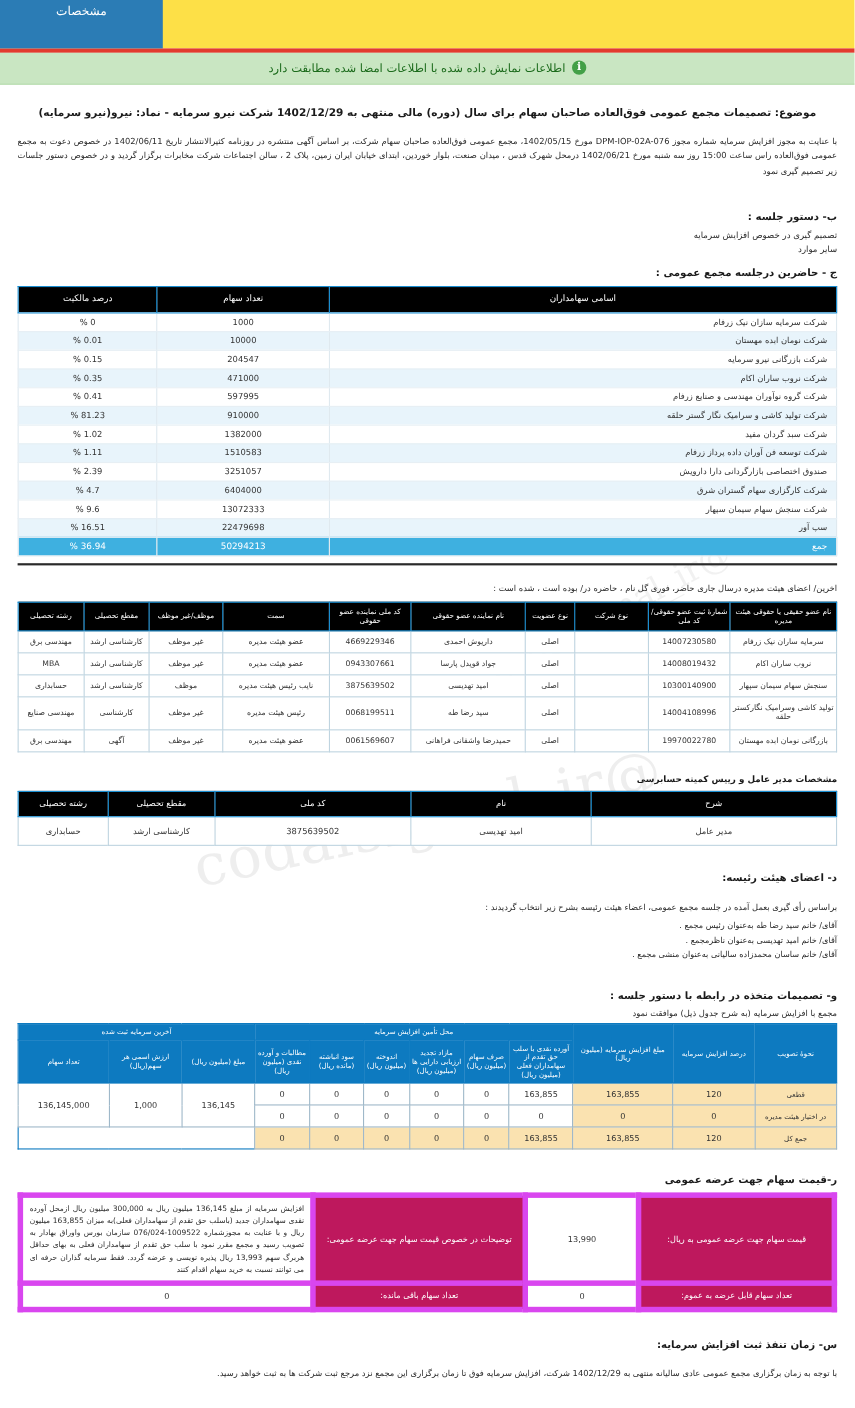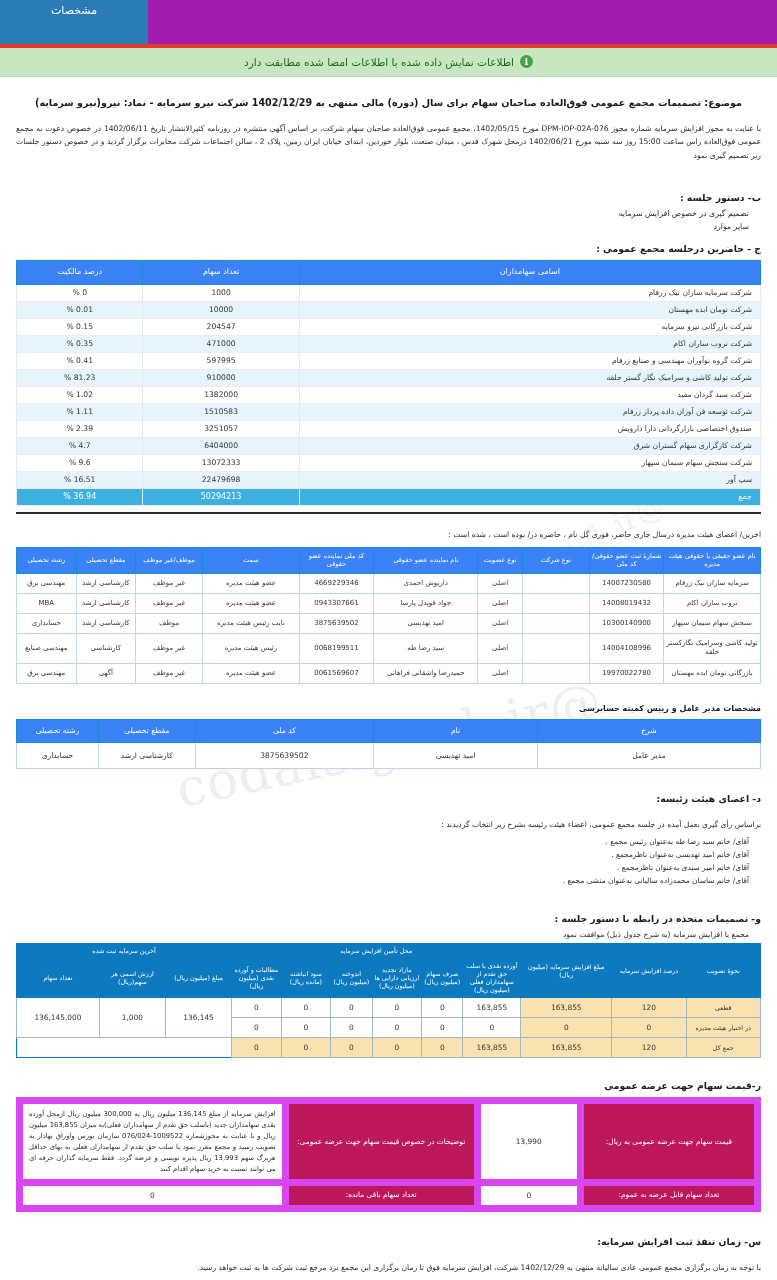--- a/index.html
+++ b/index.html
@@ -4,21 +4,21 @@
 <style>
   * { box-sizing: border-box; }
   html, body {
     margin: 0; padding: 0;
     background: #ffffff;
     font-family: "DejaVu Sans", "Liberation Sans", sans-serif;
   }
   body { width: 777px; min-height: 1280px; position: relative; overflow-x: hidden; }
 
   
-  .topbar { height: 44px; background: #a21caf; display: flex; justify-content: flex-end; }
+  .topbar { height: 44px; background: #fde047; display: flex; justify-content: flex-end; }
   .tab-strip { display: flex; height: 44px; }
   .tab {
     background: #2b7cb5; color: #ffffff;
     font-size: 11px; width: 148px; height: 44px;
     display: flex; align-items: flex-start; justify-content: center;
     padding-top: 4px; letter-spacing: .2px;
   }
   .redline { height: 4px; background: #e23b2e; }
 
   .notice {
@@ -41,27 +41,27 @@
   }
   .sec-title {
     font-size: 9.3px; font-weight: bold; color: #1a1a1a;
     margin: 12px 0 6px; text-align: right;
   }
   .para {
     font-size: 7.6px; color: #2a2a2a; line-height: 1.75;
     text-align: justify; margin: 14px 0 6px;
   }
   .para-c { text-align: right; }
-  .small-line { font-size: 7.8px; color: #2a2a2a; margin: 4px 12px; }
+  .small-line { font-size: 7.8px; color: #2a2a2a; margin: 4px 0; }
   .gap { height: 12px; }
 
   
   table { border-collapse: collapse; width: 100%; }
   th {
-    background: #3b82f6; color: #ffffff;
+    background: #000000; color: #ffffff;
     font-size: 7.6px; font-weight: normal;
     border: 1px solid #1a8ed1; padding: 5px 3px; text-align: center; line-height: 1.35;
   }
   td {
     font-size: 7.6px; color: #333; border: 1px solid #d2dde4;
     padding: 3px 5px; text-align: center; background: #ffffff;
   }
 
   
   .tbl-holders { border: 1px solid #cfdce4; margin-top: 2px; }
@@ -85,21 +85,21 @@
 
   
   .tbl-cap { border: 1px solid #0d7ac0; }
   .tbl-cap th { background: #0d7ac0; border: 1px solid #0d7ac0; font-size: 6.4px; padding: 3px 1px; line-height: 1.25; }
   .tbl-cap td { font-size: 7.4px; padding: 5px 1px; border: 1px solid #9fb8c9; }
   .tbl-cap td.tan { background: #fae2b0; }
   .tbl-cap td.lbl { background: #fae2b0; font-size: 6.4px; line-height: 1.25; }
 
   
   .tbl-price { border: 1px solid #b9cbd6; margin-top: 2px; }
-  .tbl-price td { border: 7px solid #d946ef; font-size: 7.4px; padding: 4px; vertical-align: middle; }
+  .tbl-price td { border: 5px solid #d946ef; font-size: 7.4px; padding: 4px; vertical-align: middle; }
   .tbl-price td.blue { background: #be185d; color: #ffffff; text-align: center; line-height: 1.4; }
   .tbl-price td.note { text-align: justify; font-size: 6.8px; line-height: 1.6; padding: 5px 6px; color: #2a2a2a; }
 
   
   .watermark {
     position: absolute; top: 715px; left: 50%;
     transform: translateX(-50%) rotate(-12deg);
     font-size: 52px; color: rgba(120,120,120,0.13);
     font-family: "DejaVu Serif", serif; white-space: nowrap;
     pointer-events: none; z-index: 1; letter-spacing: 1px;
@@ -326,21 +326,20 @@
       </tr>
     </tbody>
   </table>
 
   <div class="gap"></div>
 
   <div class="sec-title">د- اعضای هیئت رئیسه:</div>
   <p class="para para-c">براساس رأی گیری بعمل آمده در جلسه مجمع عمومی، اعضاء هیئت رئیسه بشرح زیر انتخاب گردیدند :</p>
   <div class="small-line" style="font-size:7.4px">آقای/ خانم سید رضا طه به‌عنوان رئیس مجمع .</div>
   <div class="small-line" style="font-size:7.4px">آقای/ خانم امید تهدیسی به‌عنوان ناظرمجمع .</div>
-  <div class="small-line" style="font-size:7.4px">آقای/ خانم امیر سبدی به‌عنوان ناظرمجمع .</div>
   <div class="small-line" style="font-size:7.4px">آقای/ خانم ساسان محمدزاده سالیانی به‌عنوان منشی مجمع .</div>
 
   <div class="gap"></div>
 
   <div class="sec-title">و- تصمیمات متخذه در رابطه با دستور جلسه :</div>
   <div class="small-line" style="font-size:7.6px">مجمع با افزایش سرمایه (به شرح جدول ذیل) موافقت نمود</div>
 
   <table class="tbl-cap">
     <thead>
       <tr>

